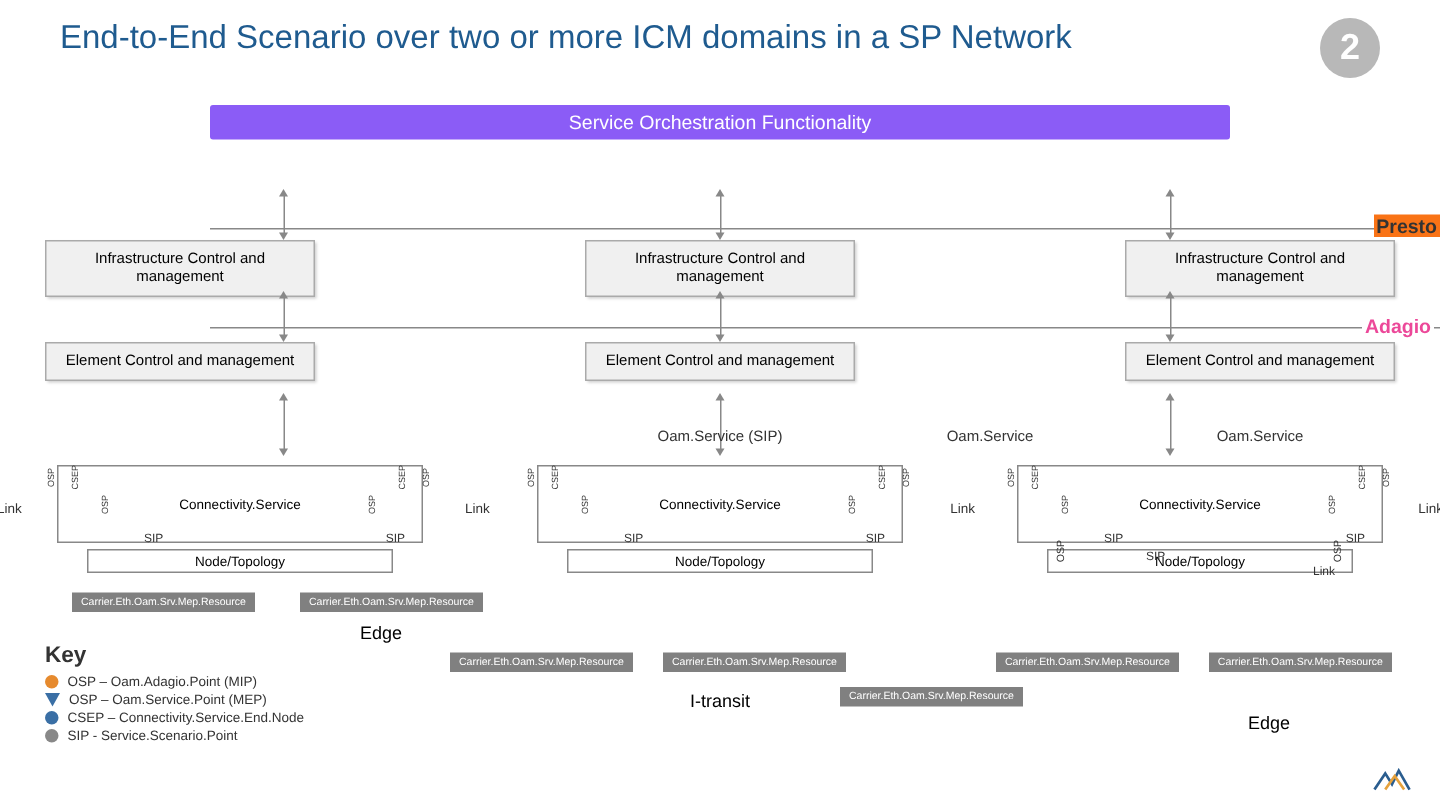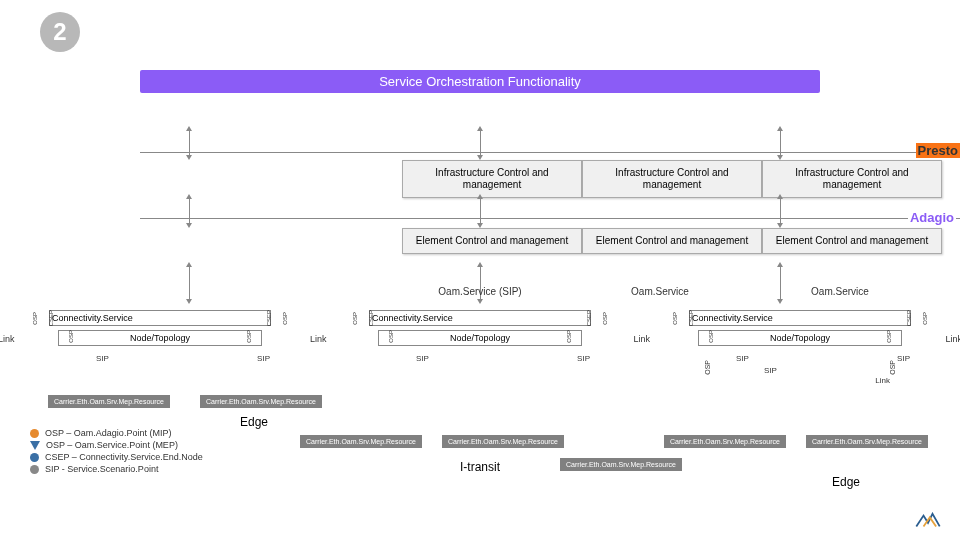--- a/index.html
+++ b/index.html
@@ -5,33 +5,33 @@
   * { box-sizing: border-box; margin: 0; padding: 0; }
   body { width: 960px; height: 540px; font-family: Arial, sans-serif; background: #fff; position: relative; overflow: hidden; }
   
   .header { padding: 12px 40px 4px 40px; display: flex; justify-content: space-between; align-items: flex-start; }
   .title { color: #1f5b8f; font-size: 22px; font-weight: 400; line-height: 1.2; max-width: 700px; }
   .badge { width: 40px; height: 40px; border-radius: 50%; background: #b8b8b8; color: #fff; display: flex; align-items: center; justify-content: center; font-size: 24px; font-weight: bold; }
   
   .sof-bar { margin: 14px 140px 0 140px; background: #8b5cf6; color: #fff; text-align: center; padding: 4px; font-size: 13px; border-radius: 2px; }
   
   .presto-label { position: absolute; right: 0; top: 143px; font-size: 13px; font-weight: bold; color: #333; background:#f97316; padding:0 2px; }
-  .adagio-label { position: absolute; right: 4px; top: 210px; font-size: 13px; font-weight: bold; color: #8b5cf6; background:#fff; padding:0 2px; }
+  .adagio-label { position: absolute; right: 4px; top: 210px; font-size: 13px; font-weight: bold; color: #ec4899; background:#fff; padding:0 2px; }
   
   .hr-line { position: absolute; left: 140px; right: 0; height: 1px; background: #888; }
   
-  .row { position: absolute; left: 0; right: 0; display: flex; justify-content: flex-end; padding: 0 18px; }
+  .row { position: absolute; left: 0; right: 0; display: flex; justify-content: space-between; padding: 0 30px; }
   .box { background: #f0f0f0; border: 1px solid #aaa; box-shadow: 1px 1px 2px rgba(0,0,0,0.2); font-size: 10px; text-align: center; padding: 6px 8px; width: 180px; line-height: 1.2; }
   
   .oam-row { position: absolute; left: 0; right: 0; display: flex; justify-content: flex-end; padding: 0 30px; }
   .oam-label { font-size: 10px; color: #333; width: 180px; text-align: center; }
   
   .domain-row { position: absolute; top: 310px; left: 20px; right: 20px; display: flex; gap: 40px; }
   .domain { flex: 1; position: relative; }
-  .conn-svc { border: 1px solid #888; font-size: 9px; text-align: left; padding: 2px; margin: 0 29px; background: #fff; }
+  .conn-svc { border: 1px solid #888; font-size: 9px; text-align: center; padding: 20px; margin: 0 18px; background: #fff; }
   .node-topo { border: 1px solid #888; font-size: 9px; text-align: center; padding: 2px; margin: 4px 38px 0 38px; background: #fff; }
   .vtag { position: absolute; font-size: 6px; writing-mode: vertical-rl; transform: rotate(180deg); color: #333; }
   .sip-label { font-size: 8px; color: #333; position: absolute; margin-left: 46px; }
   .osp-label { font-size: 7px; color: #333; position: absolute; writing-mode: vertical-rl; transform: rotate(180deg); }
   .link-label { font-size: 9px; color: #333; position: absolute; }
   
   .mep-row { position: absolute; top: 395px; left: 20px; right: 20px; display: flex; justify-content: flex-start; gap: 10px; }
   .mep-box { background: #808080; color: #fff; font-size: 7px; padding: 3px 6px; }
   
   .mep-row2 { position: absolute; top: 435px; left: 300px; right: 20px; display: flex; gap: 20px; }
@@ -54,20 +54,21 @@
   
   .arrow-v { position: absolute; width: 1px; background: #888; }
   .arrow-v::before, .arrow-v::after { content:''; position:absolute; left:-3px; width:0; height:0; border-left:3.5px solid transparent; border-right:3.5px solid transparent; }
   .arrow-v::before { top:-4px; border-bottom:5px solid #888; }
   .arrow-v::after { bottom:-4px; border-top:5px solid #888; }
 </style>
 </head>
 <body>
 
 <div class="header">
+  <div class="title">End-to-End Scenario over two or more ICM domains in a SP Network</div>
   <div class="badge">2</div>
 </div>
 
 <div class="sof-bar">Service Orchestration Functionality</div>
 
 <div class="arrow-v" style="left:189px; top:130px; height:26px;"></div>
 <div class="arrow-v" style="left:480px; top:130px; height:26px;"></div>
 <div class="arrow-v" style="left:780px; top:130px; height:26px;"></div>
 
 <div class="hr-line" style="top:152px;"></div>
@@ -165,20 +166,21 @@
   <div class="mep-box">Carrier.Eth.Oam.Srv.Mep.Resource</div>
 </div>
 
 <div class="edge-itransit">
   <div class="edge-l">Edge</div>
   <div class="itransit">I-transit</div>
   <div class="edge-r">Edge</div>
 </div>
 
 <div class="key">
+  <div class="key-title">Key</div>
   <div class="key-row">
       <span class="dot-orange"></span>
       <span>OSP – Oam.Adagio.Point (MIP)</span>
     </div>
   <div class="key-row">
       <span class="tri-blue"></span>
       <span>OSP – Oam.Service.Point (MEP)</span>
     </div>
   <div class="key-row">
       <span class="dot-blue"></span>

